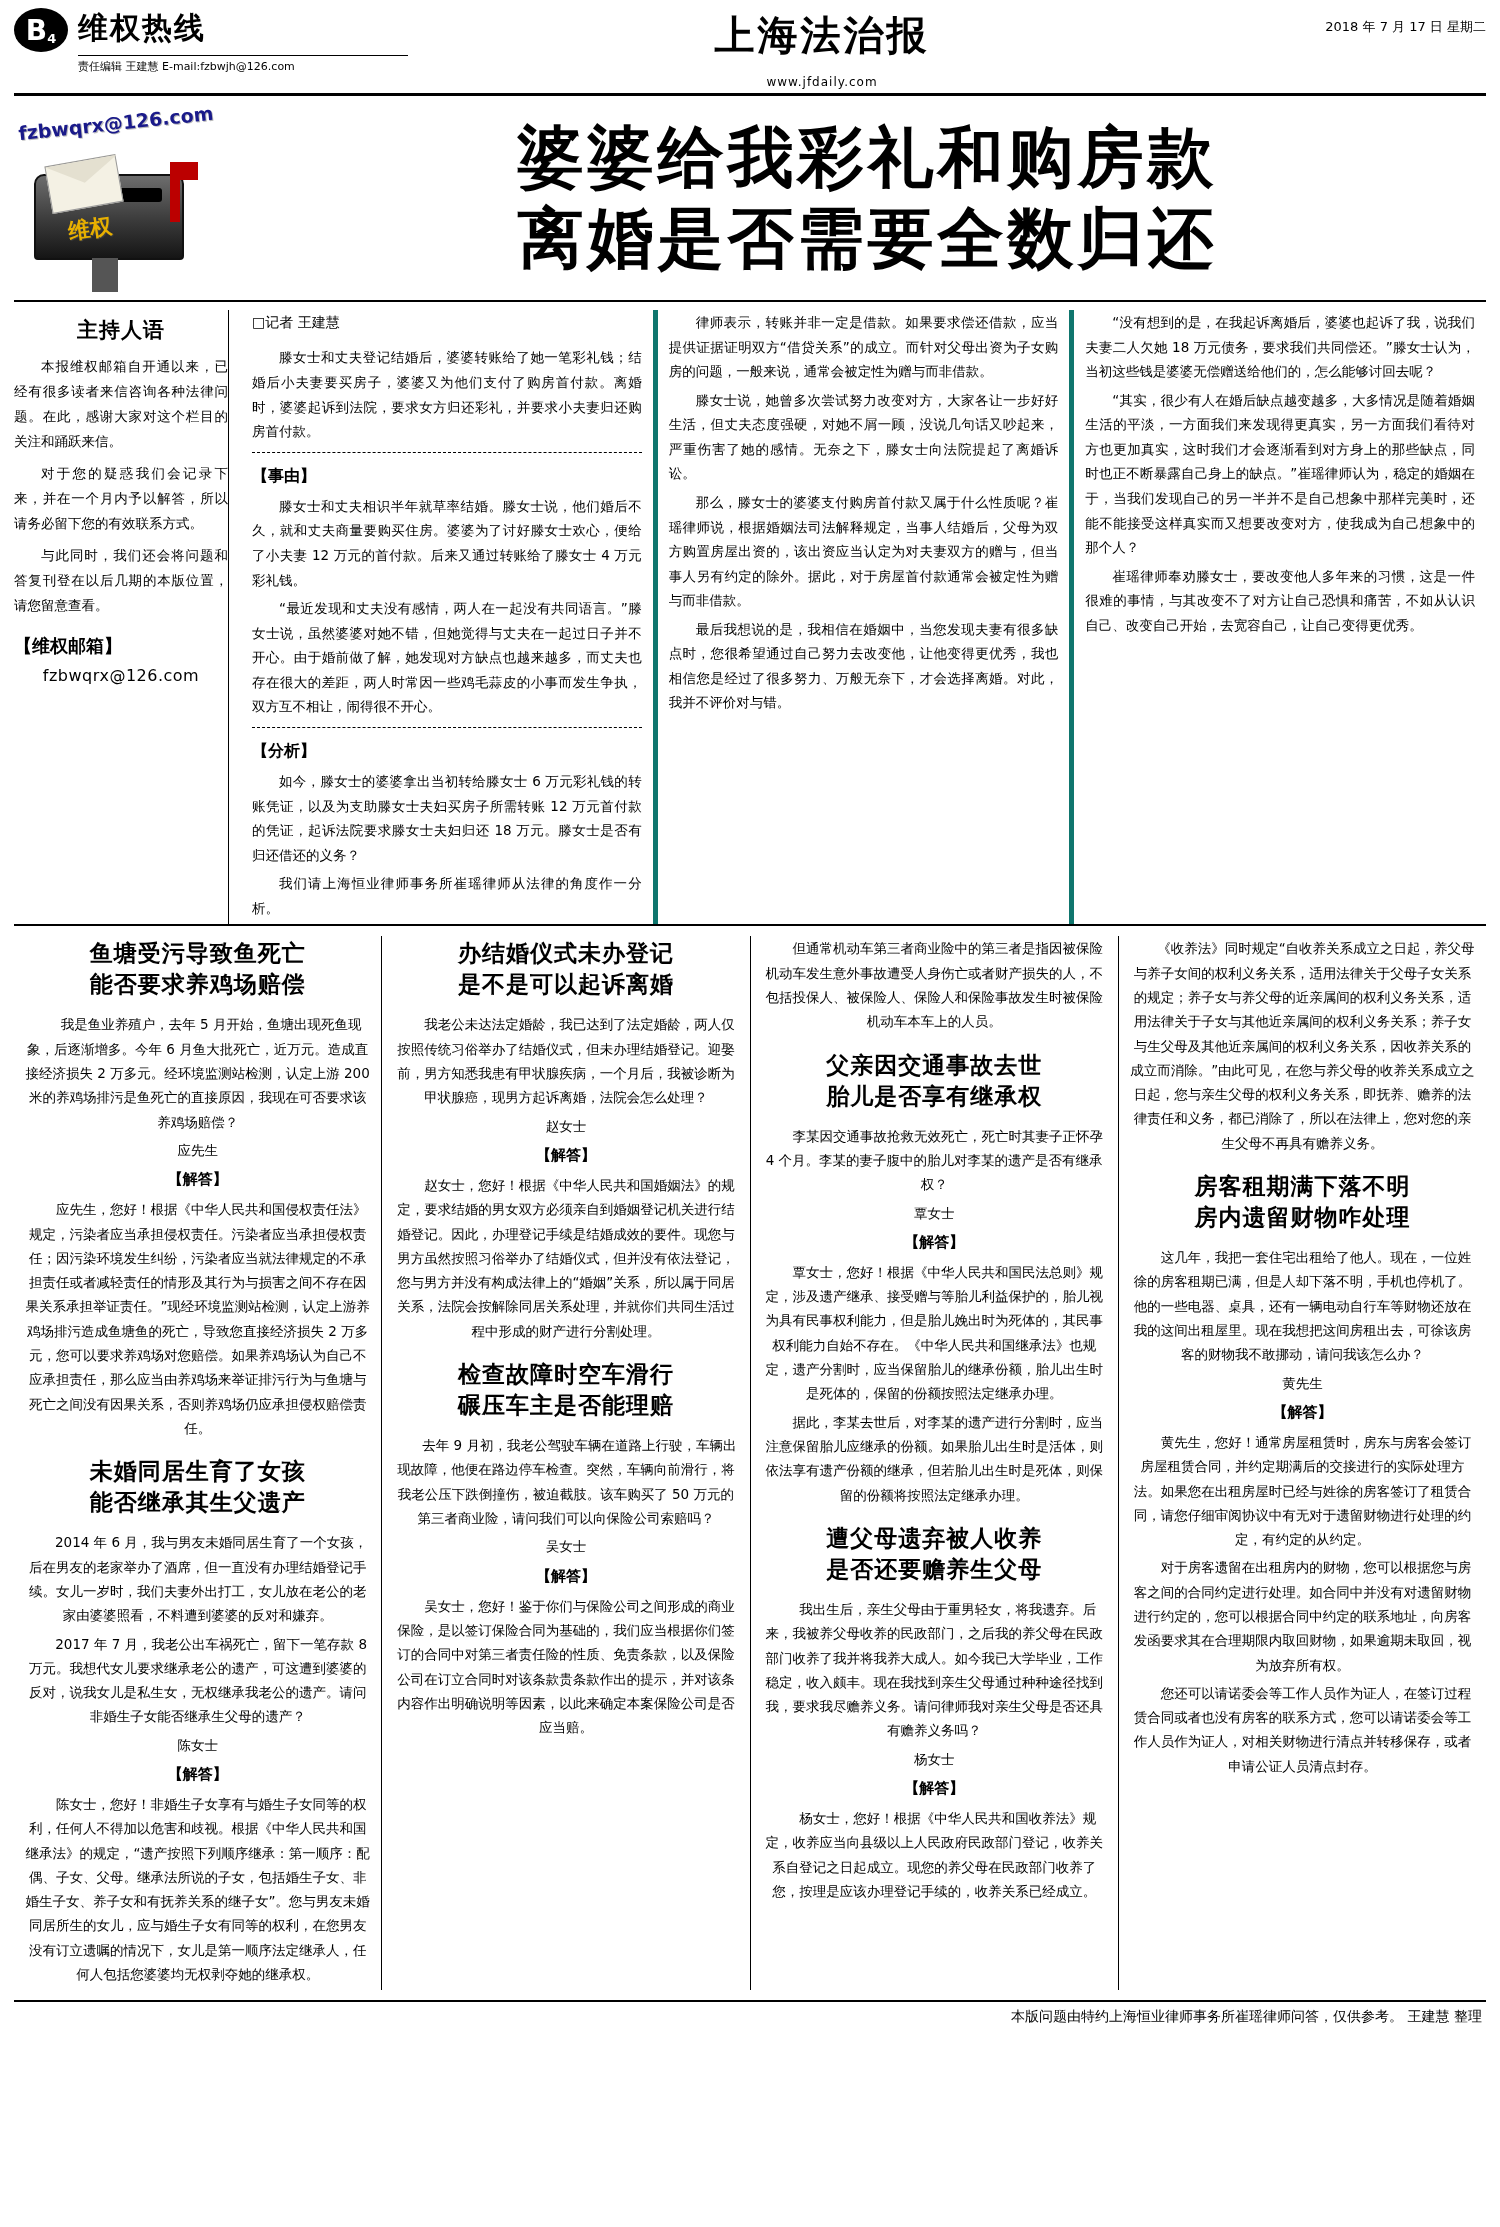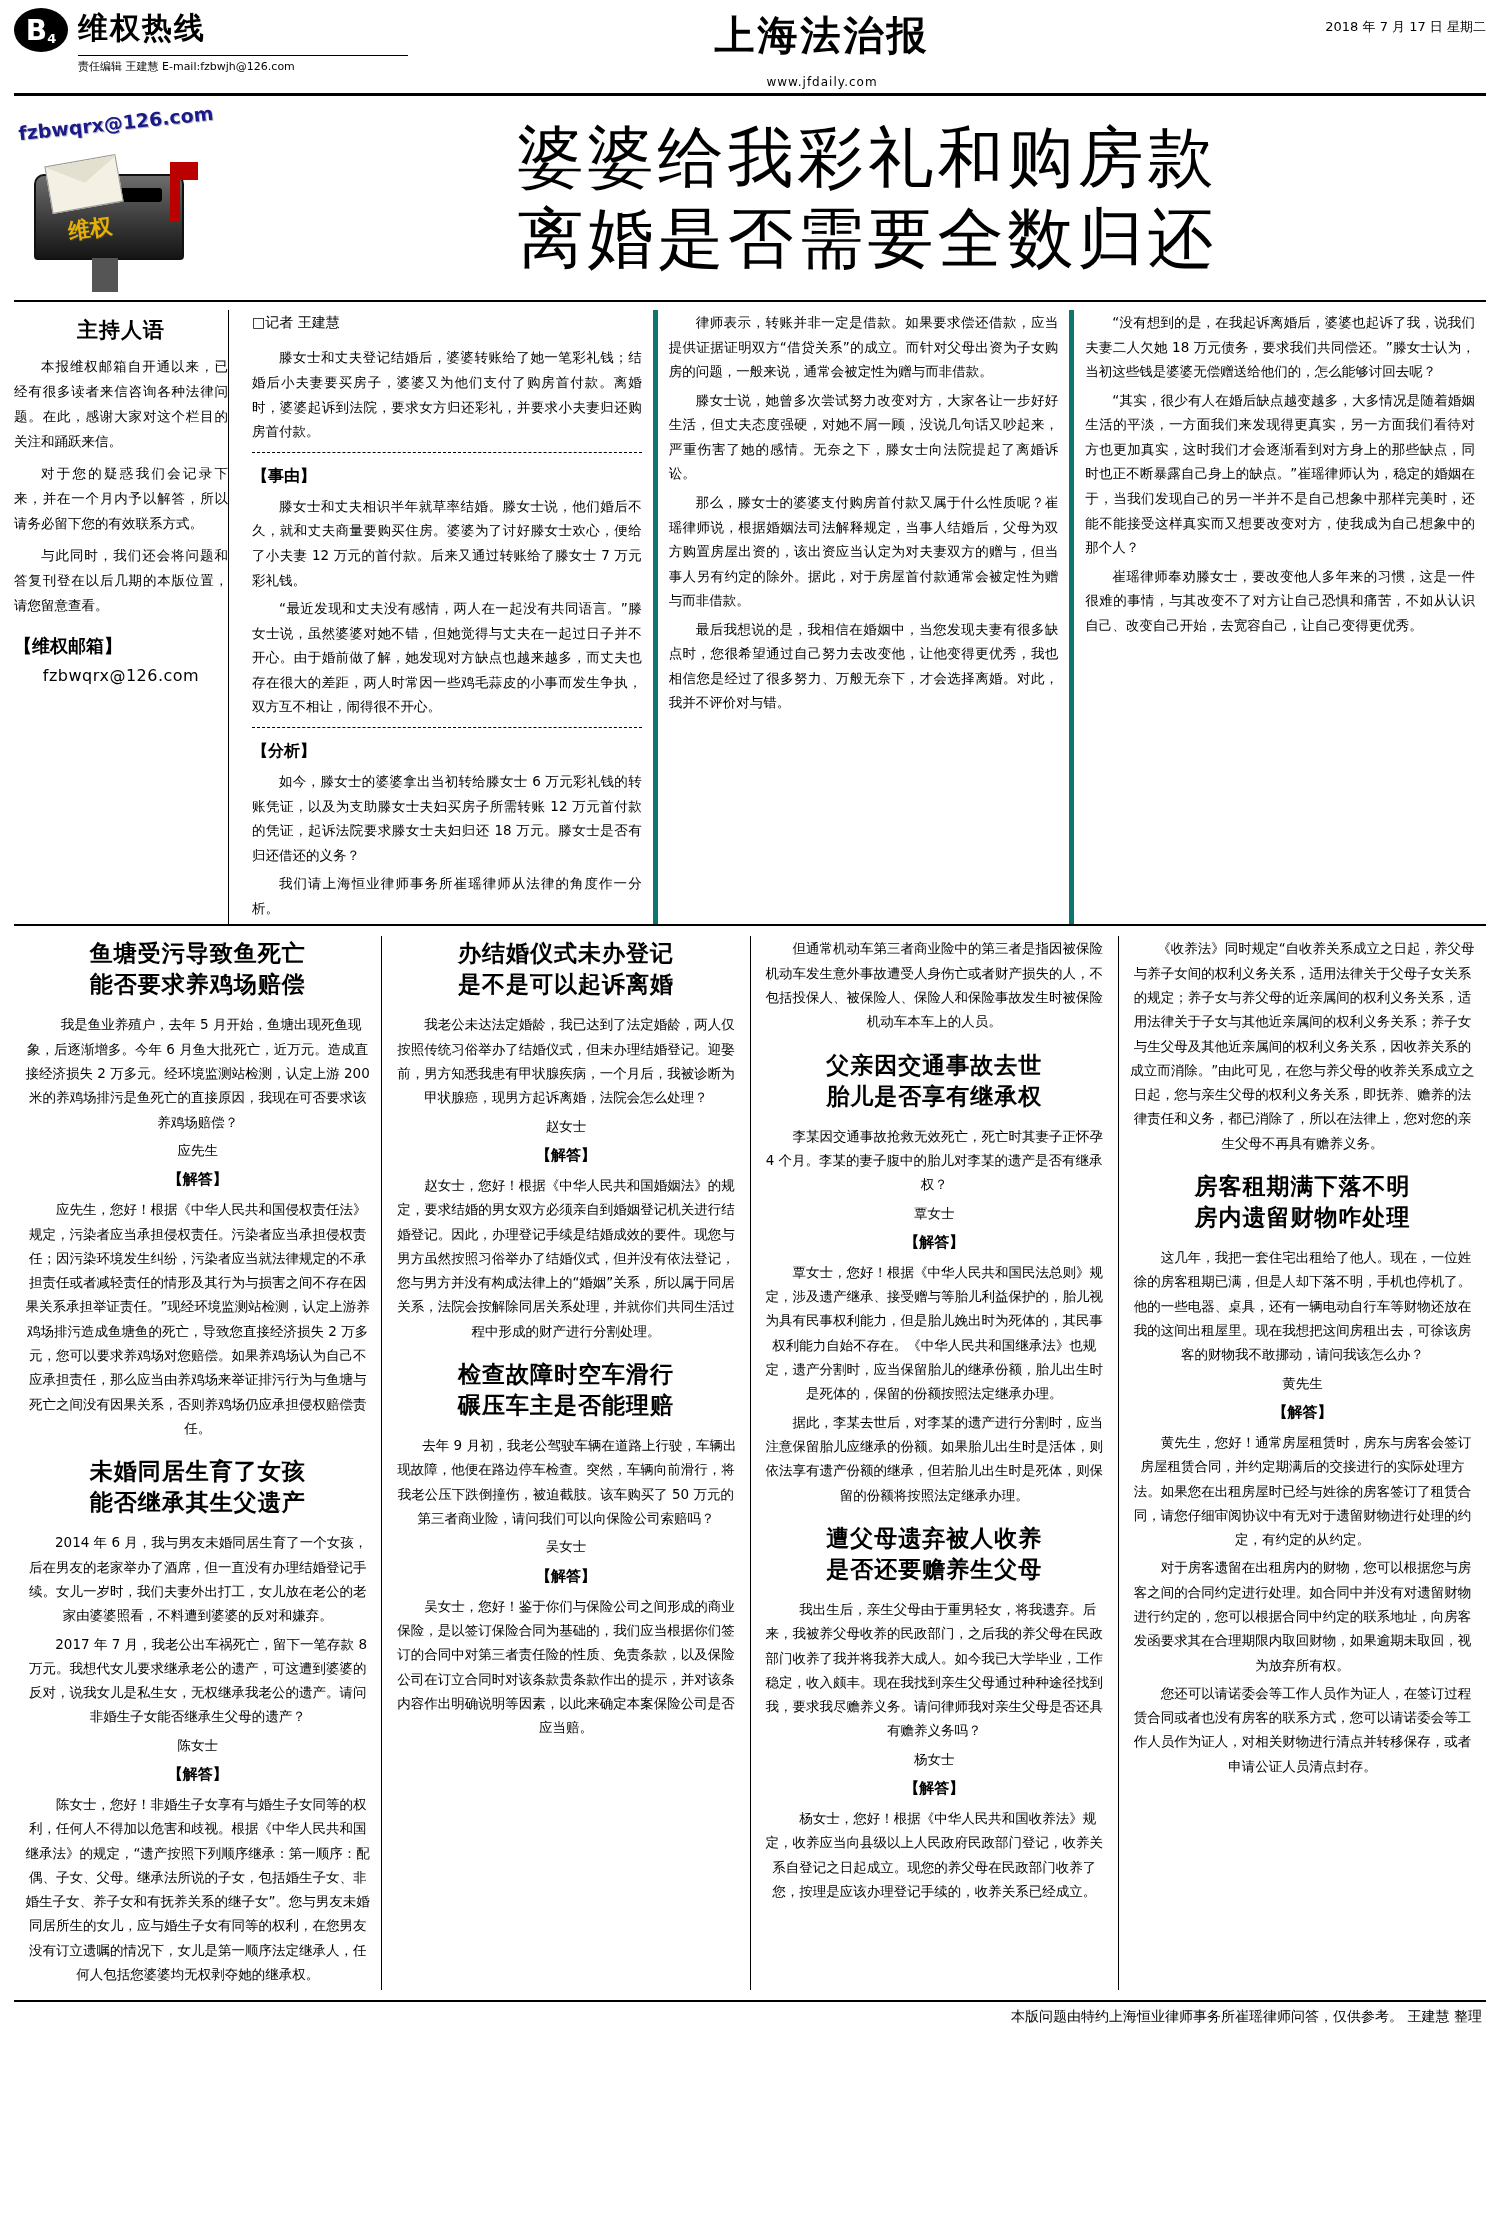--- a/index.html
+++ b/index.html
@@ -173,21 +173,21 @@
   .headline-text {
     flex: 1;
     text-align: center;
     display: flex;
     flex-direction: column;
     justify-content: center;
     padding-left: 20px;
   }
   .hl1, .hl2 {
     font-size: 66px;
-    font-weight: normal;
+    font-weight: bold;
     letter-spacing: 4px;
     line-height: 1.22;
     font-family: "DejaVu Sans", sans-serif;
   }
 
   
   .top-section {
     display: flex;
     border-bottom: 2px solid #000;
     padding-top: 8px;
@@ -339,21 +339,21 @@
       <div class="mail-addr">fzbwqrx@126.com</div>
     </div>
 
     <div class="top-cols">
 
       <div class="tcol">
         <p class="reporter">□记者  王建慧</p>
         <p>滕女士和丈夫登记结婚后，婆婆转账给了她一笔彩礼钱；结婚后小夫妻要买房子，婆婆又为他们支付了购房首付款。离婚时，婆婆起诉到法院，要求女方归还彩礼，并要求小夫妻归还购房首付款。</p>
         <hr class="dash-rule">
         <p class="sec-head">【事由】</p>
-        <p>滕女士和丈夫相识半年就草率结婚。滕女士说，他们婚后不久，就和丈夫商量要购买住房。婆婆为了讨好滕女士欢心，便给了小夫妻 12 万元的首付款。后来又通过转账给了滕女士 7 万元彩礼钱。</p>
+        <p>滕女士和丈夫相识半年就草率结婚。滕女士说，他们婚后不久，就和丈夫商量要购买住房。婆婆为了讨好滕女士欢心，便给了小夫妻 12 万元的首付款。后来又通过转账给了滕女士 4 万元彩礼钱。</p>
         <p>“最近发现和丈夫没有感情，两人在一起没有共同语言。”滕女士说，虽然婆婆对她不错，但她觉得与丈夫在一起过日子并不开心。由于婚前做了解，她发现对方缺点也越来越多，而丈夫也存在很大的差距，两人时常因一些鸡毛蒜皮的小事而发生争执，双方互不相让，闹得很不开心。</p>
         <hr class="dash-rule">
         <p class="sec-head">【分析】</p>
         <p>如今，滕女士的婆婆拿出当初转给滕女士 6 万元彩礼钱的转账凭证，以及为支助滕女士夫妇买房子所需转账 12 万元首付款的凭证，起诉法院要求滕女士夫妇归还 18 万元。滕女士是否有归还借还的义务？</p>
         <p>我们请上海恒业律师事务所崔瑶律师从法律的角度作一分析。</p>
       </div>
 
       <div class="tcol">
         <p>律师表示，转账并非一定是借款。如果要求偿还借款，应当提供证据证明双方“借贷关系”的成立。而针对父母出资为子女购房的问题，一般来说，通常会被定性为赠与而非借款。</p>
         <p>滕女士说，她曾多次尝试努力改变对方，大家各让一步好好生活，但丈夫态度强硬，对她不屑一顾，没说几句话又吵起来，严重伤害了她的感情。无奈之下，滕女士向法院提起了离婚诉讼。</p>

